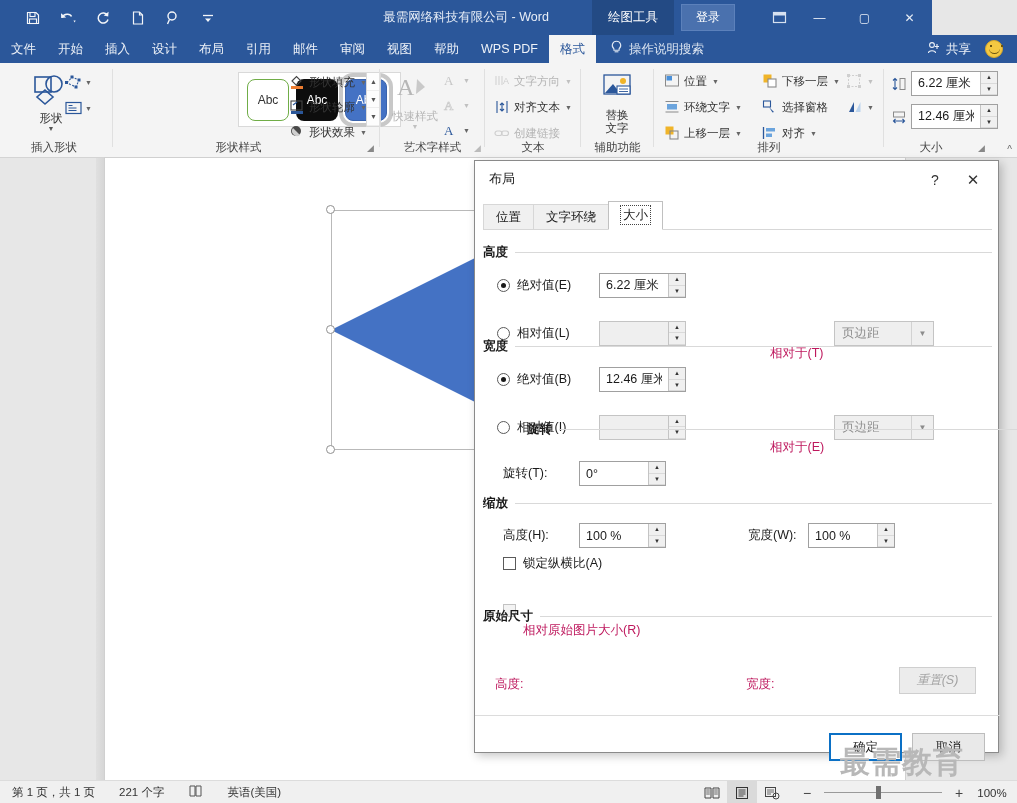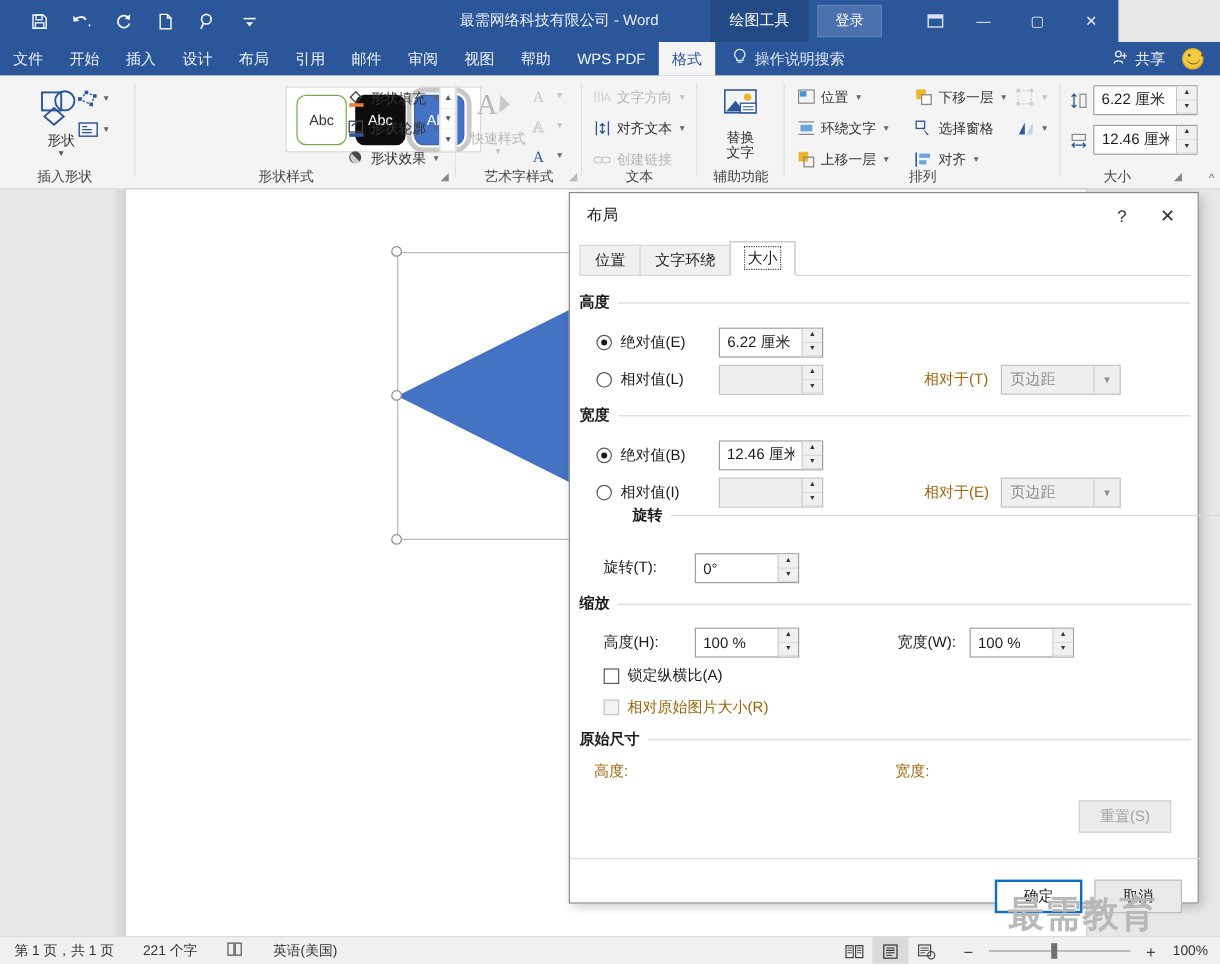--- a/index.html
+++ b/index.html
@@ -150,26 +150,26 @@
                 font-family:inherit; background:transparent; }
   .spin.disabled { background:#efefef; border-color:#c4c4c4; }
   .spin.disabled input { background:#efefef; }
   .spin .btns { width:17px; display:flex; flex-direction:column; border-left:1px solid #c4c4c4; }
   .spin .btns div { flex:1; background:#f0f0f0; display:flex; align-items:center; justify-content:center;
                     font-size:6px; color:#333; border-bottom:1px solid #dadada; }
   .combo { display:inline-flex; align-items:center; width:100px; height:25px; border:1px solid #c4c4c4;
            background:#efefef; color:#8c8c8c; font-size:12.5px; padding-left:7px; }
   .combo .arw { margin-left:auto; width:22px; height:100%; display:flex; align-items:center;
                 justify-content:center; border-left:1px solid #d2d2d2; font-size:8px; }
-  .dimtext { color:#a16207; }
+  .dimtext { color:#be185d;margin-top:41px; }
 
   .btn { border:1px solid #bdbdbd; background:#e9e9e9; font-size:12.5px; color:#1a1a1a;
          display:flex; align-items:center; justify-content:center; font-family:inherit; }
   .btn.primary { background:#fff; border:2px solid #0b70c5; }
-  .btn.disabled { color:#a3a3a3; background:#ececec; border-color:#cfcfcf; }
+  .btn.disabled { color:#a3a3a3; background:#ececec; border-color:#cfcfcf;font-style:italic; }
 
   
   .status { position:absolute; left:0; top:780px; width:1017px; height:23px; background:#f0f0f0;
             border-top:1px solid #dcdcdc; display:flex; align-items:center; font-size:11.5px; color:#333; }
   .status .item { padding:0 12px; display:flex; align-items:center; gap:5px; }
   .status-right { position:absolute; right:0; top:0; height:23px; display:flex; align-items:center; }
   .viewbtn { width:30px; height:23px; display:flex; align-items:center; justify-content:center; }
   .viewbtn.active { background:#dadada; }
   .zoomtrack { width:118px; height:1px; background:#9a9a9a; position:relative; margin:0 9px; }
   .zoomthumb { position:absolute; left:52px; top:-6px; width:5px; height:13px; background:#707070; }

